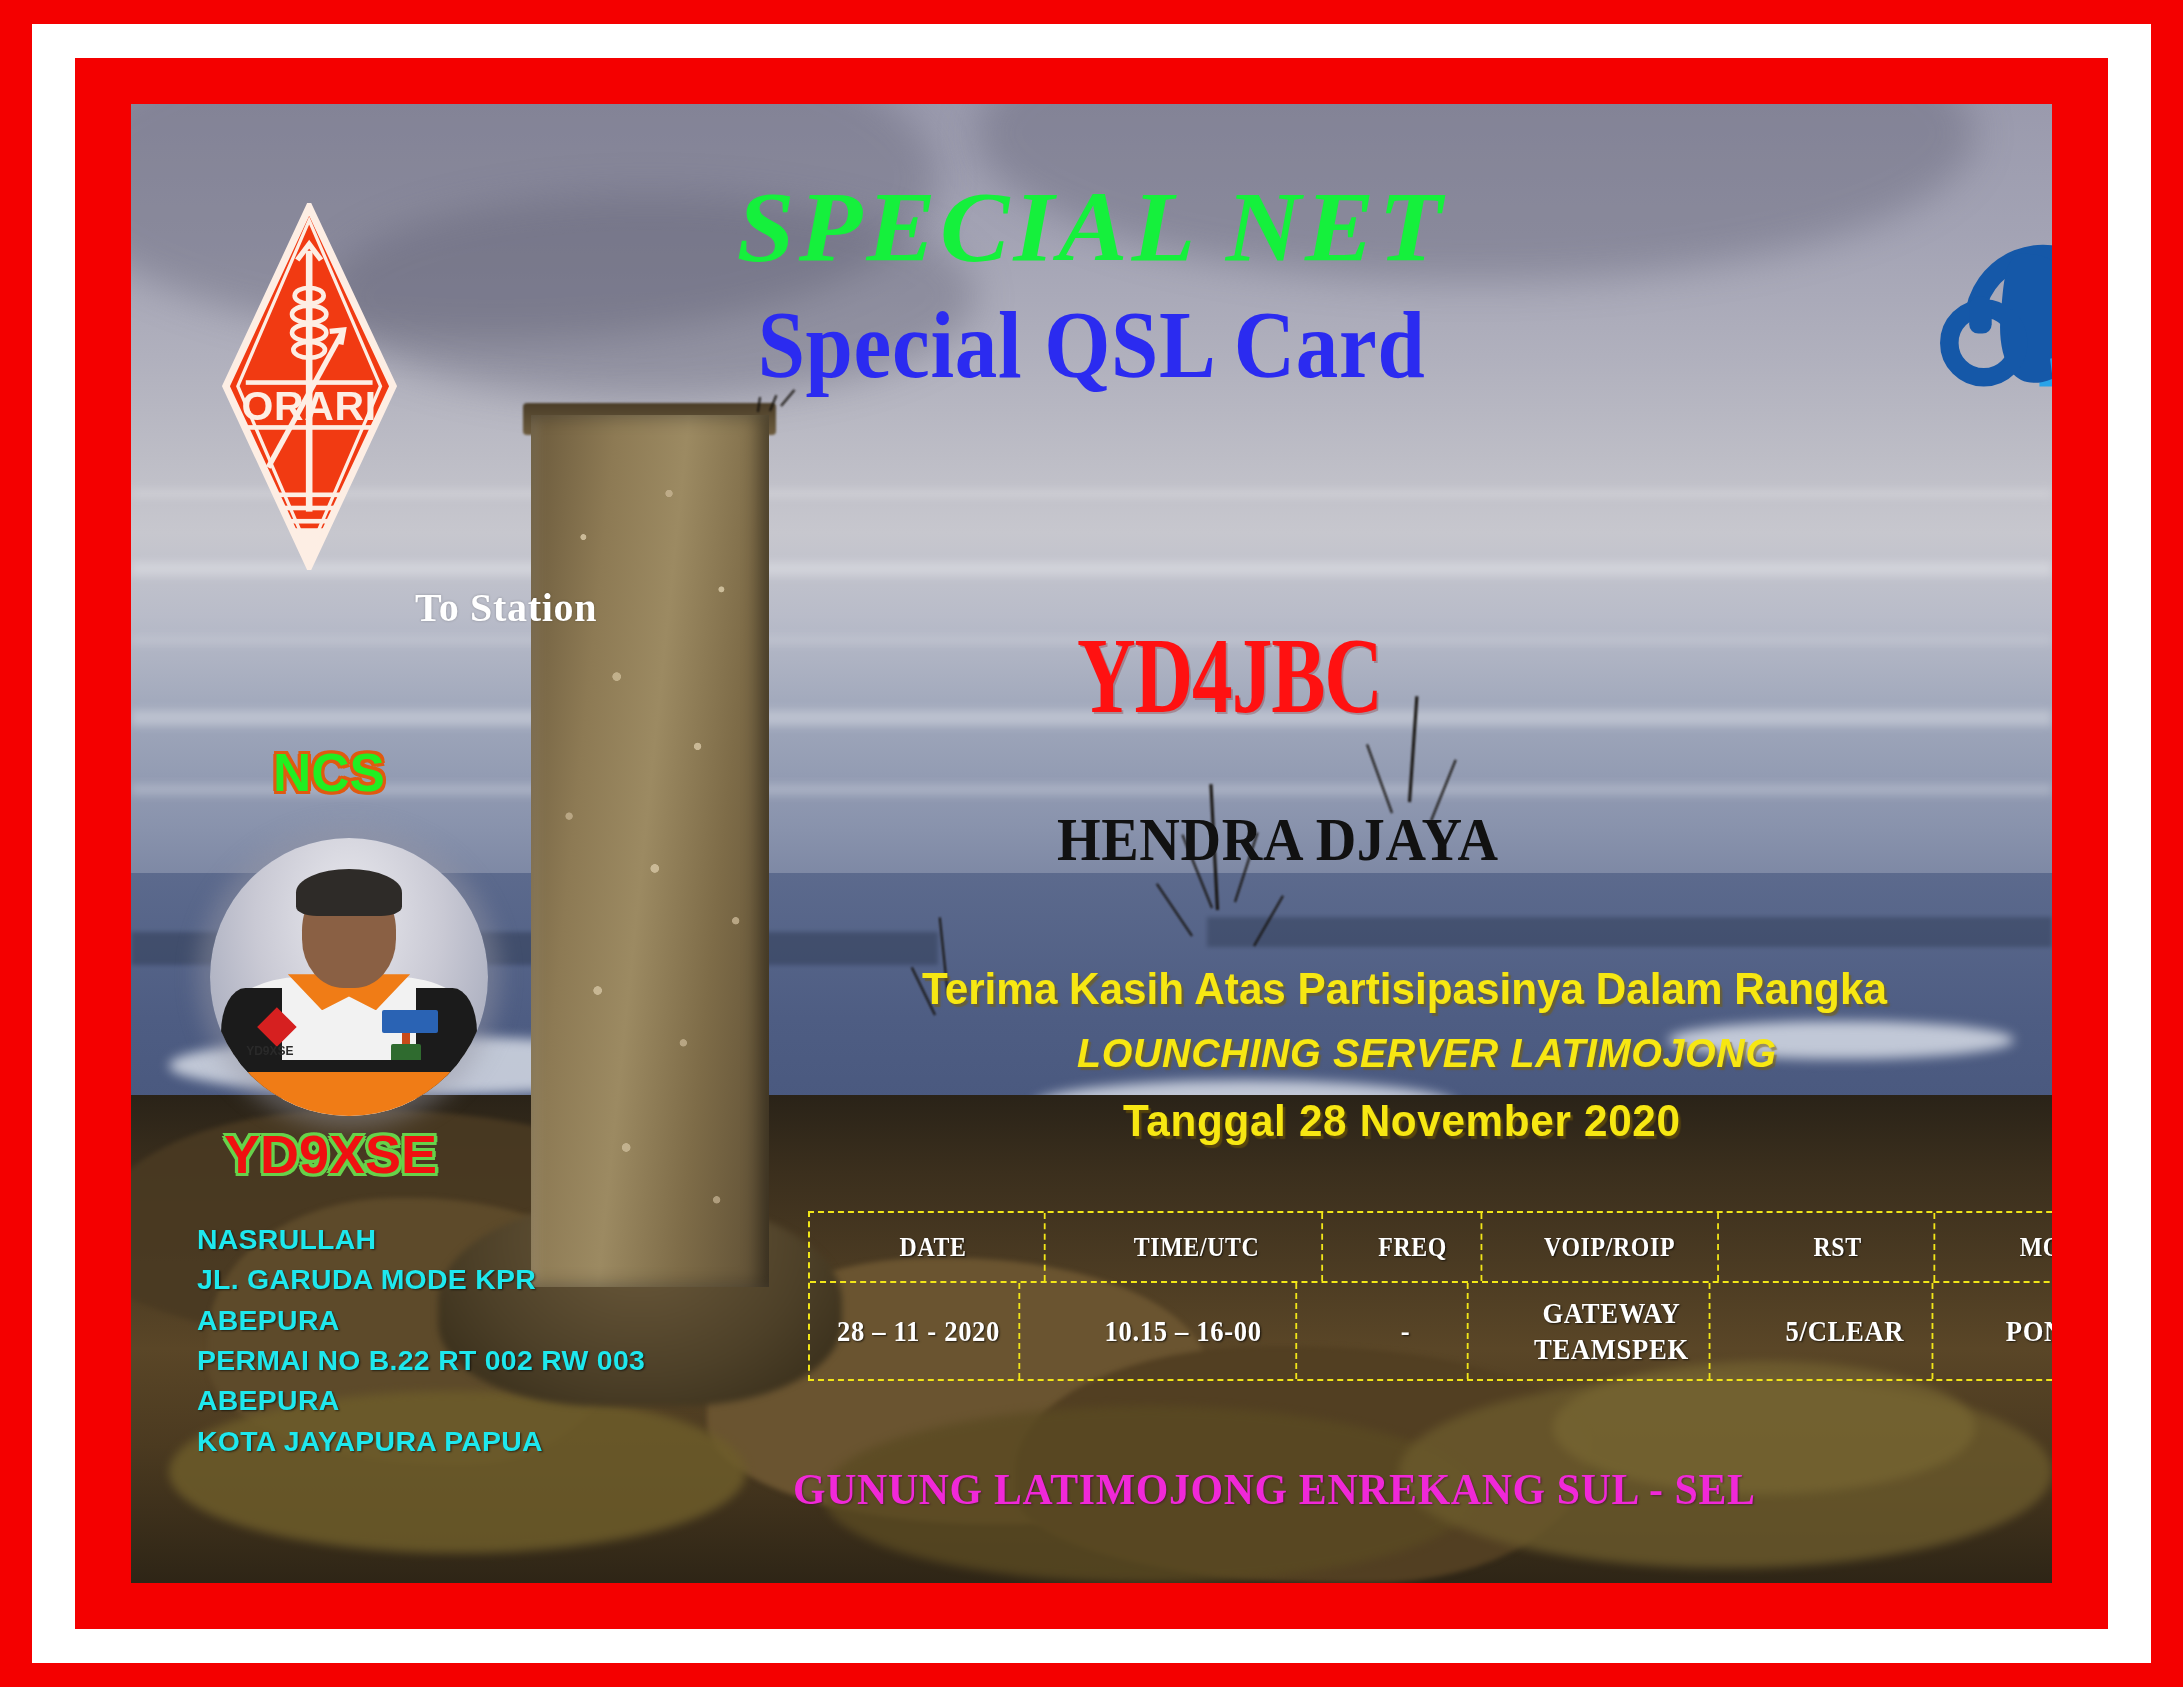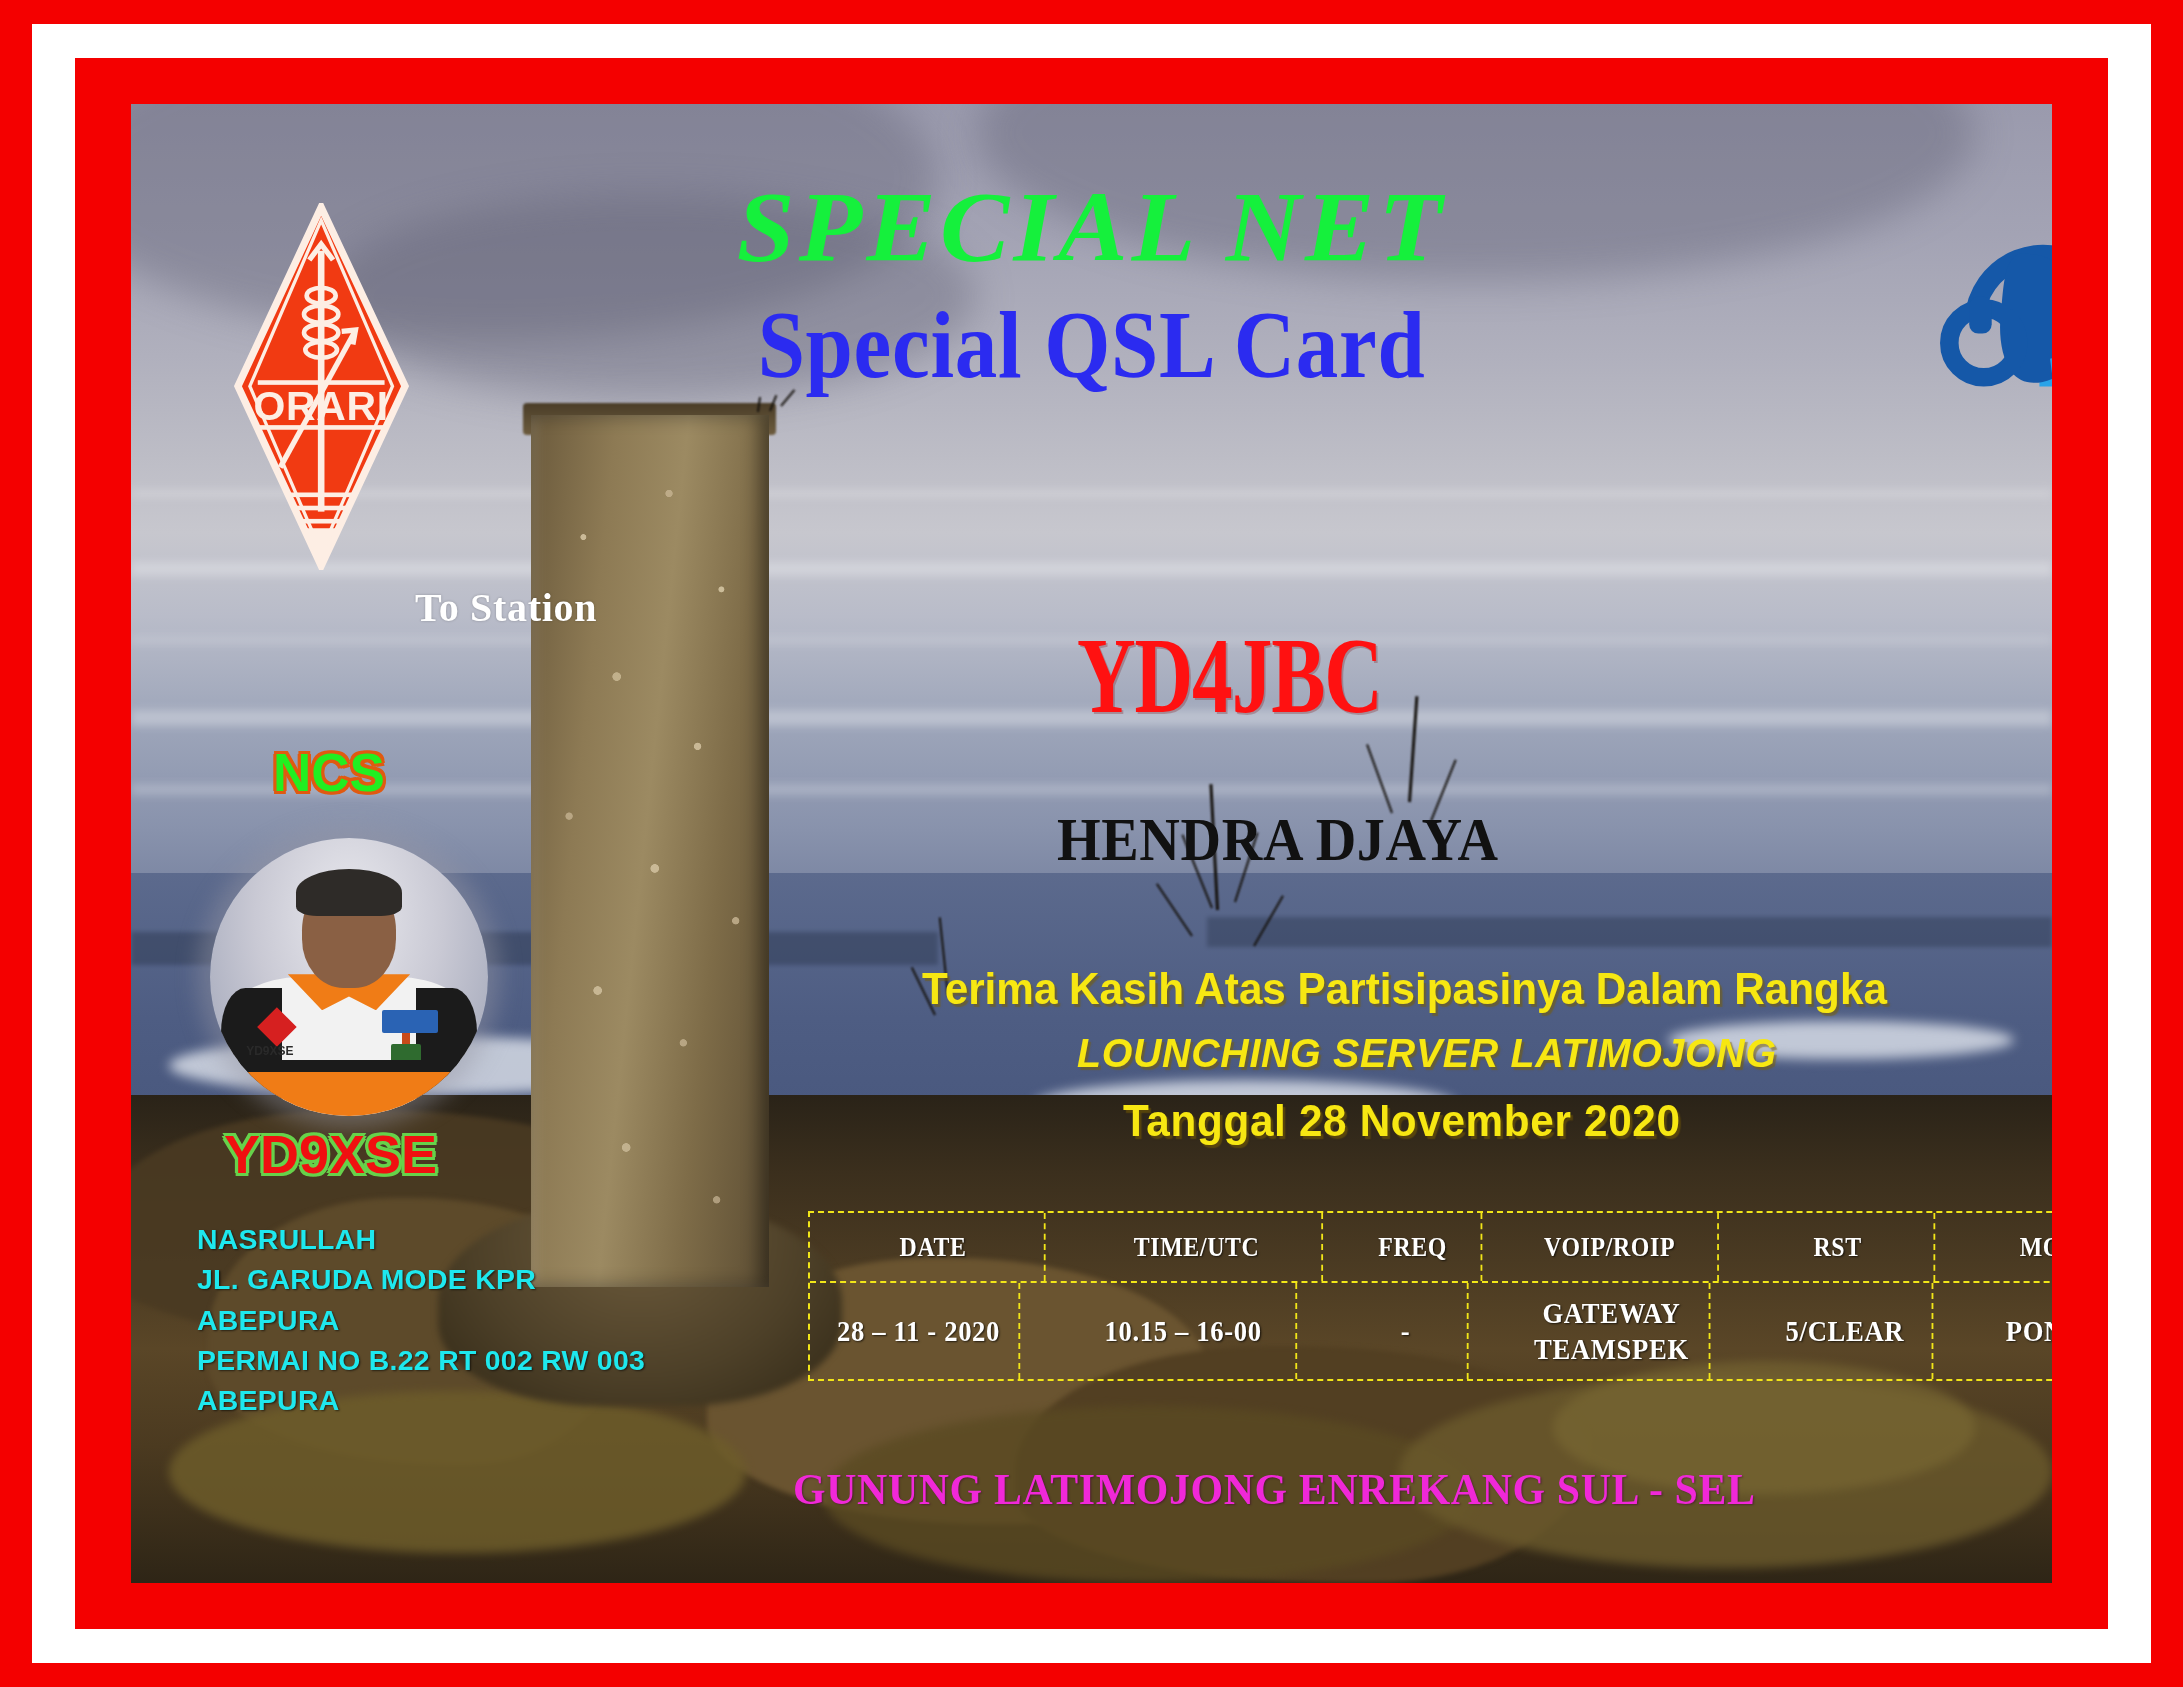--- a/index.html
+++ b/index.html
@@ -180,21 +180,21 @@
   .c0{width:248px;} .c1{width:279px;} .c2{width:153px;}
   .c3{width:241px;} .c4{width:215px;} .c5{width:224px;}
 
   #venue{
     left:662px;top:1360px;font-family:"Liberation Serif",serif;font-weight:bold;
     font-size:44px;color:#f028d8;letter-spacing:0.7px;transform:scaleX(.95);transform-origin:left top;
     text-shadow:1.3px 1.3px 2px rgba(60,0,50,.45);
   }
 
   
-  #orari-logo{position:absolute;left:103px;top:99px;width:175px;height:367px;}
+  #orari-logo{position:absolute;left:91px;top:99px;width:175px;height:367px;}
   #rapi-logo{position:absolute;left:1809px;top:109px;width:232px;height:222px;}
 </style>
 </head>
 <body>
 
 <div id="card">
   <div id="frame-white">
     <div id="frame-red-inner">
 
       <div id="photo">
@@ -339,20 +339,21 @@
         </div>
 
         <div class="abs" id="ncs-callsign">YD9XSE</div>
 
         <div class="abs" id="address">
           <div>NASRULLAH</div>
           <div>JL. GARUDA MODE KPR</div>
           <div>ABEPURA</div>
           <div>PERMAI NO B.22 RT 002 RW 003</div>
           <div>ABEPURA</div>
+          <div>KOTA JAYAPURA PAPUA</div>
         </div>
 
         <div id="qso-table">
           <div class="trow head">
             <div class="cell c0">DATE</div>
             <div class="cell c1">TIME/UTC</div>
             <div class="cell c2">FREQ</div>
             <div class="cell c3">VOIP/ROIP</div>
             <div class="cell c4">RST</div>
             <div class="cell c5">MODE</div>

